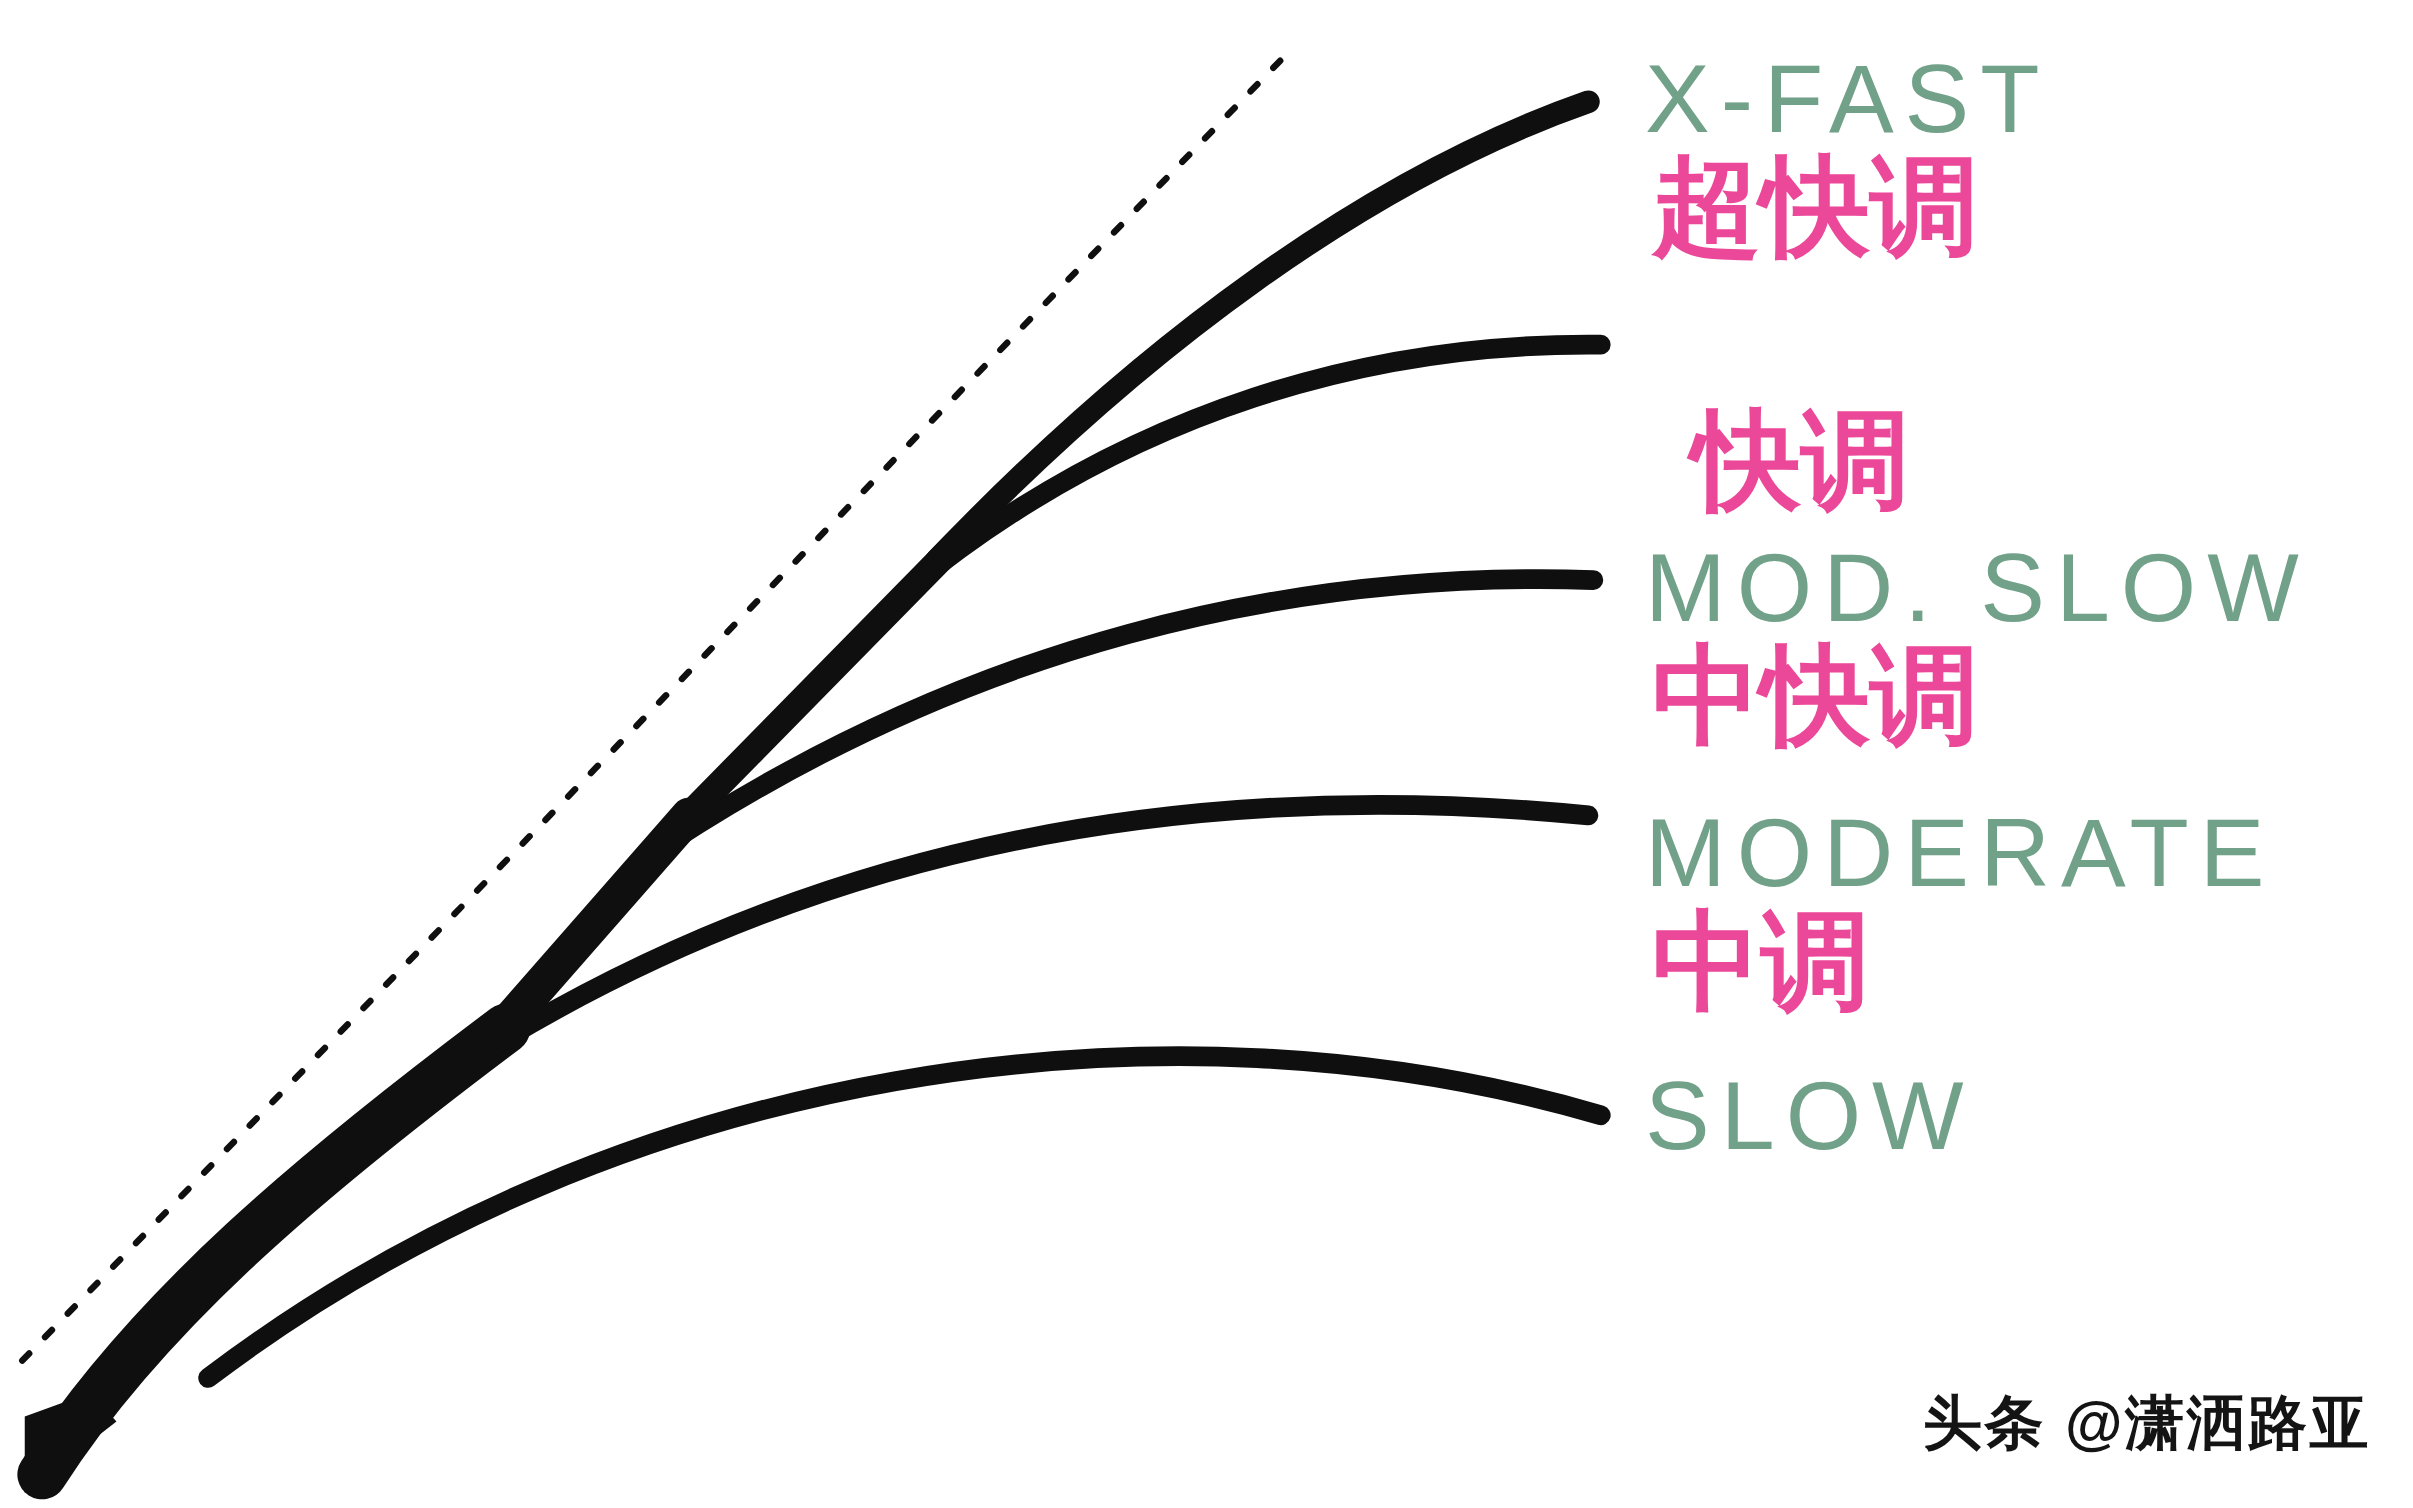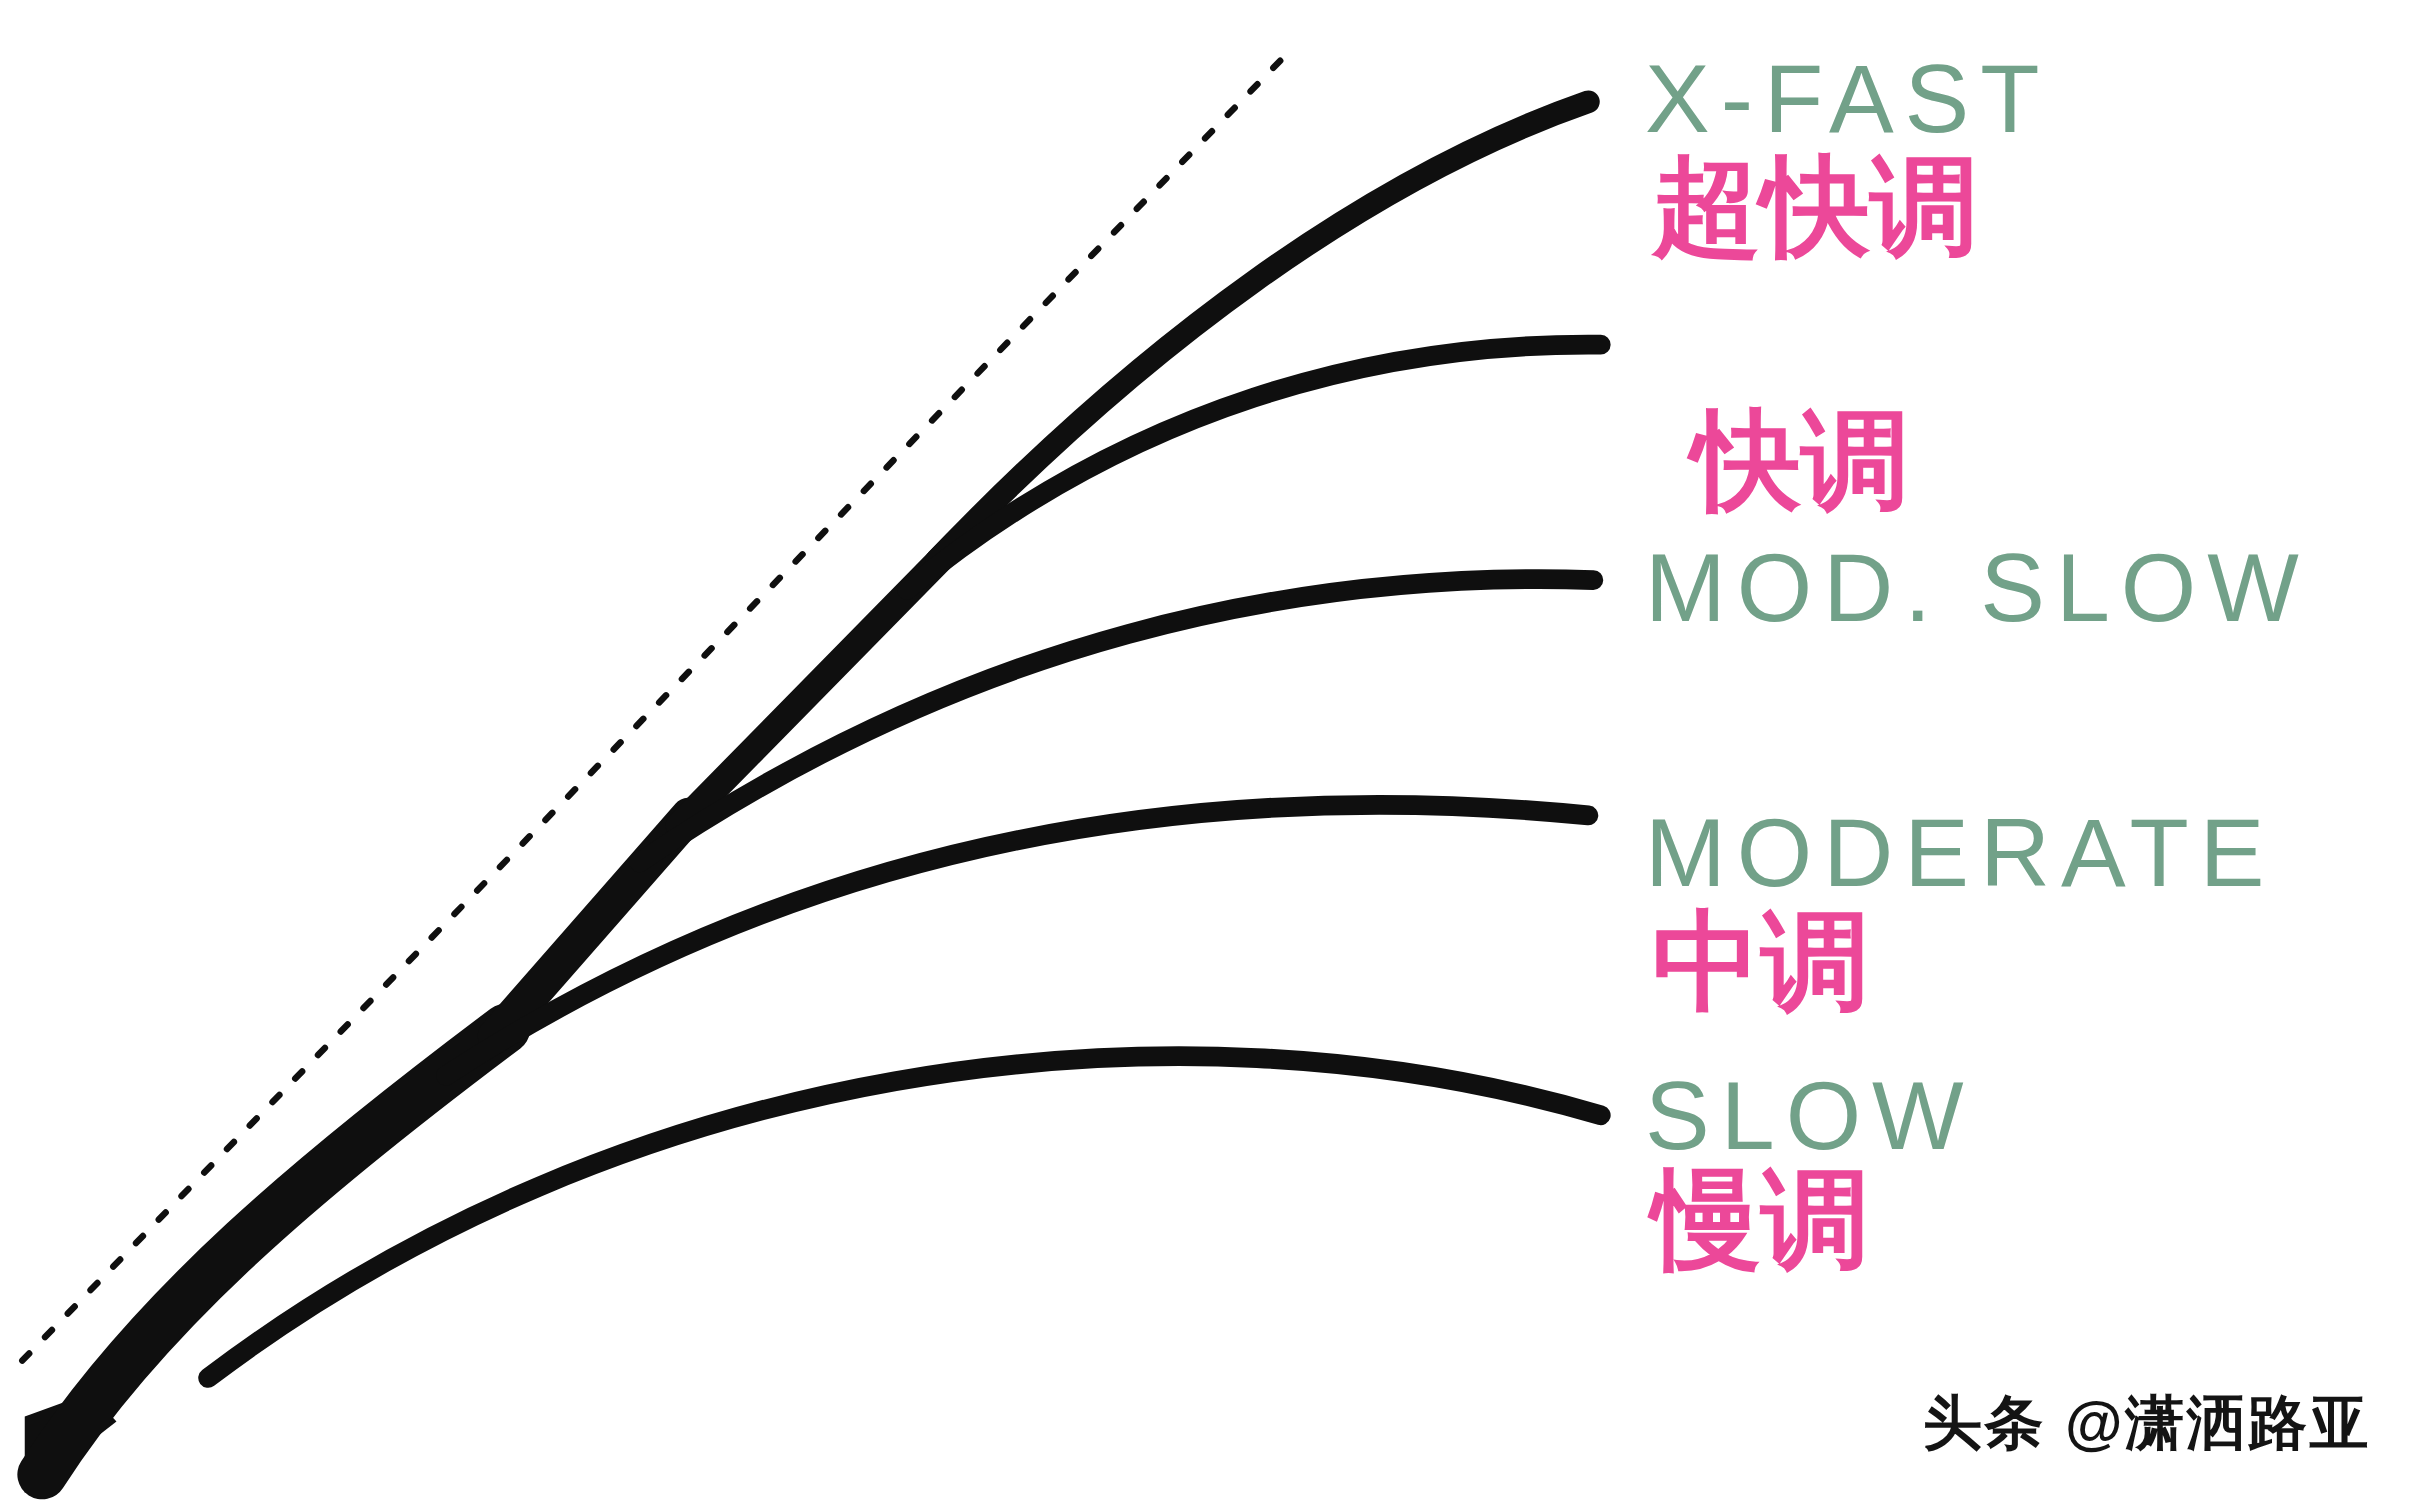--- a/index.html
+++ b/index.html
@@ -40,22 +40,22 @@
     <path d="M 900 2170 C 1650 1680, 2450 1570, 3205 1645" fill="none" stroke="#0f0f0f" stroke-width="40" stroke-linecap="round"></path>
     <path d="M 420 2780 C 1250 2150, 2350 1990, 3230 2250" fill="none" stroke="#0f0f0f" stroke-width="40" stroke-linecap="round"></path>
   </svg>
 
   <div class="label-en en-xfast">X-FAST</div>
   <div class="label-zh zh-xfast">超快调</div>
 
   <div class="label-zh zh-fast">快调</div>
 
   <div class="label-en en-modfast">MOD. SLOW</div>
+  <div class="label-zh zh-modfast">中快调</div>
 
   <div class="label-en en-moderate">MODERATE</div>
   <div class="label-zh zh-moderate">中调</div>
 
   <div class="label-en en-slow">SLOW</div>
-  <div class="label-zh zh-slow">慢调</div>
 
   <div class="watermark">头条 @潇洒路亚</div>
 </div>
 
 
 </body></html>

